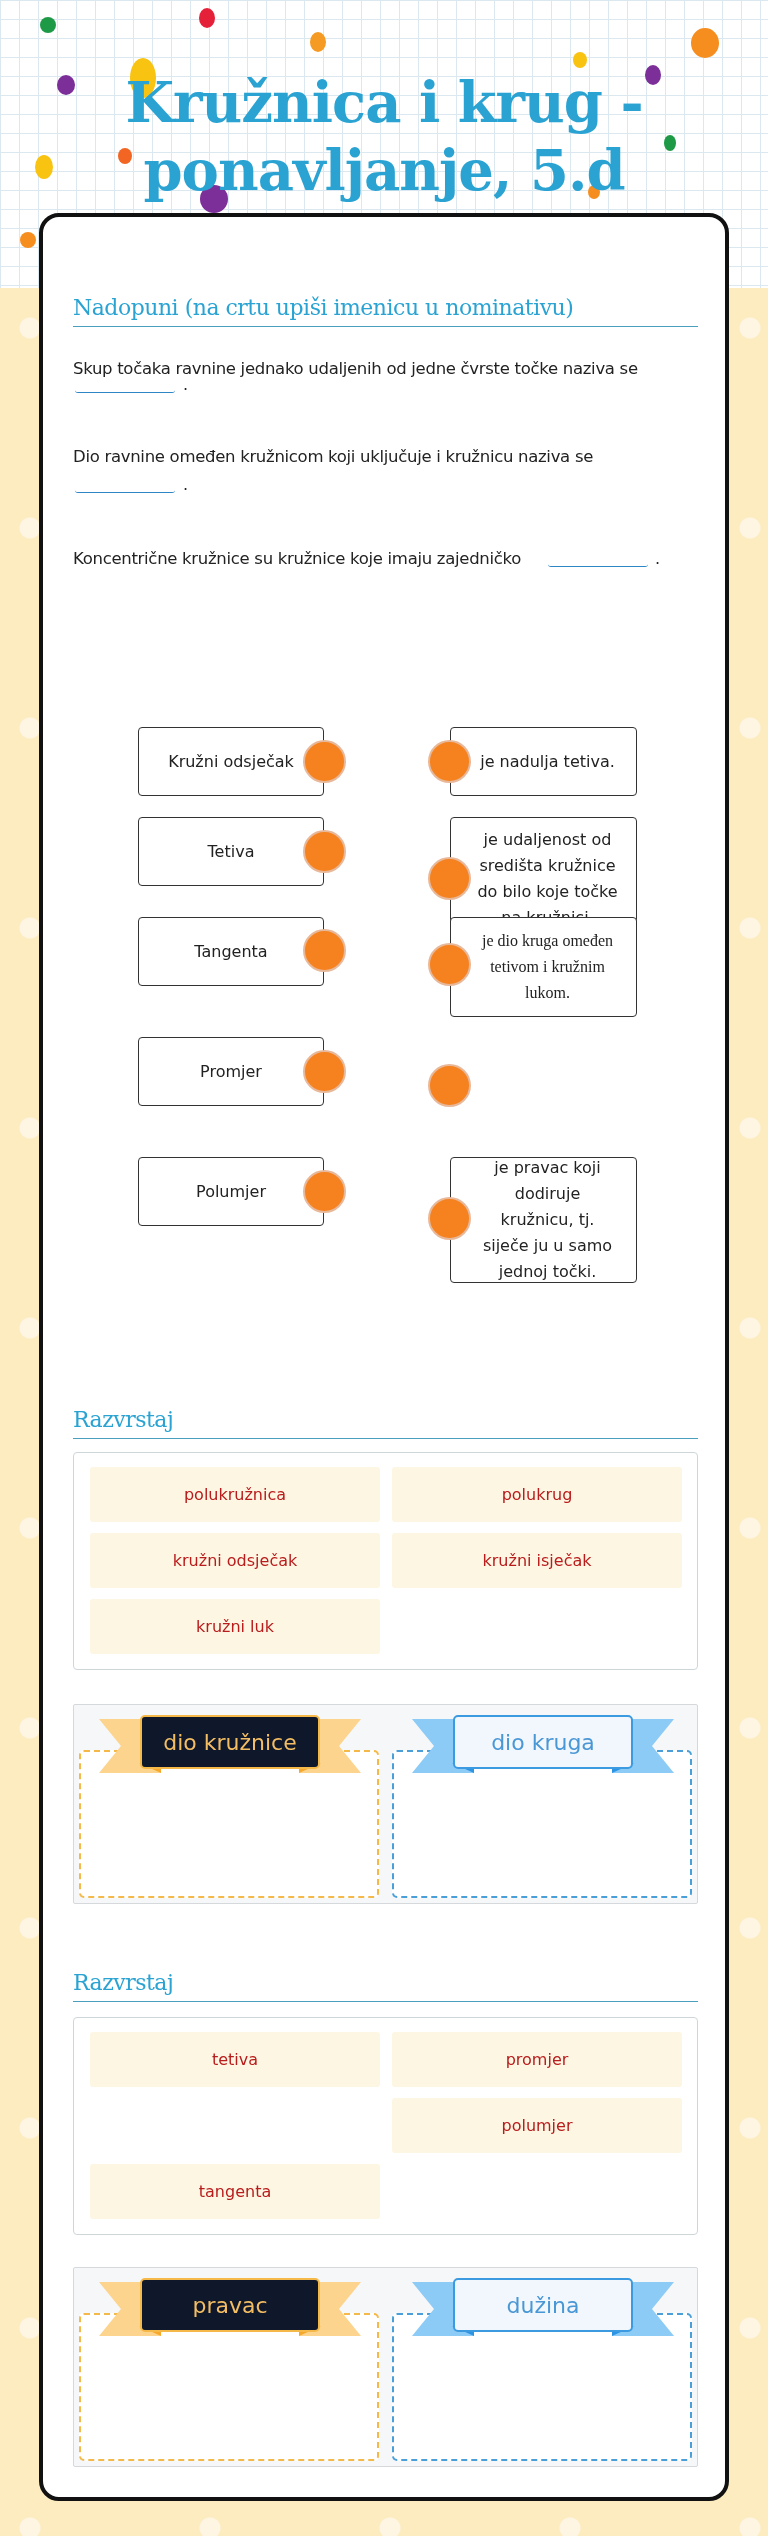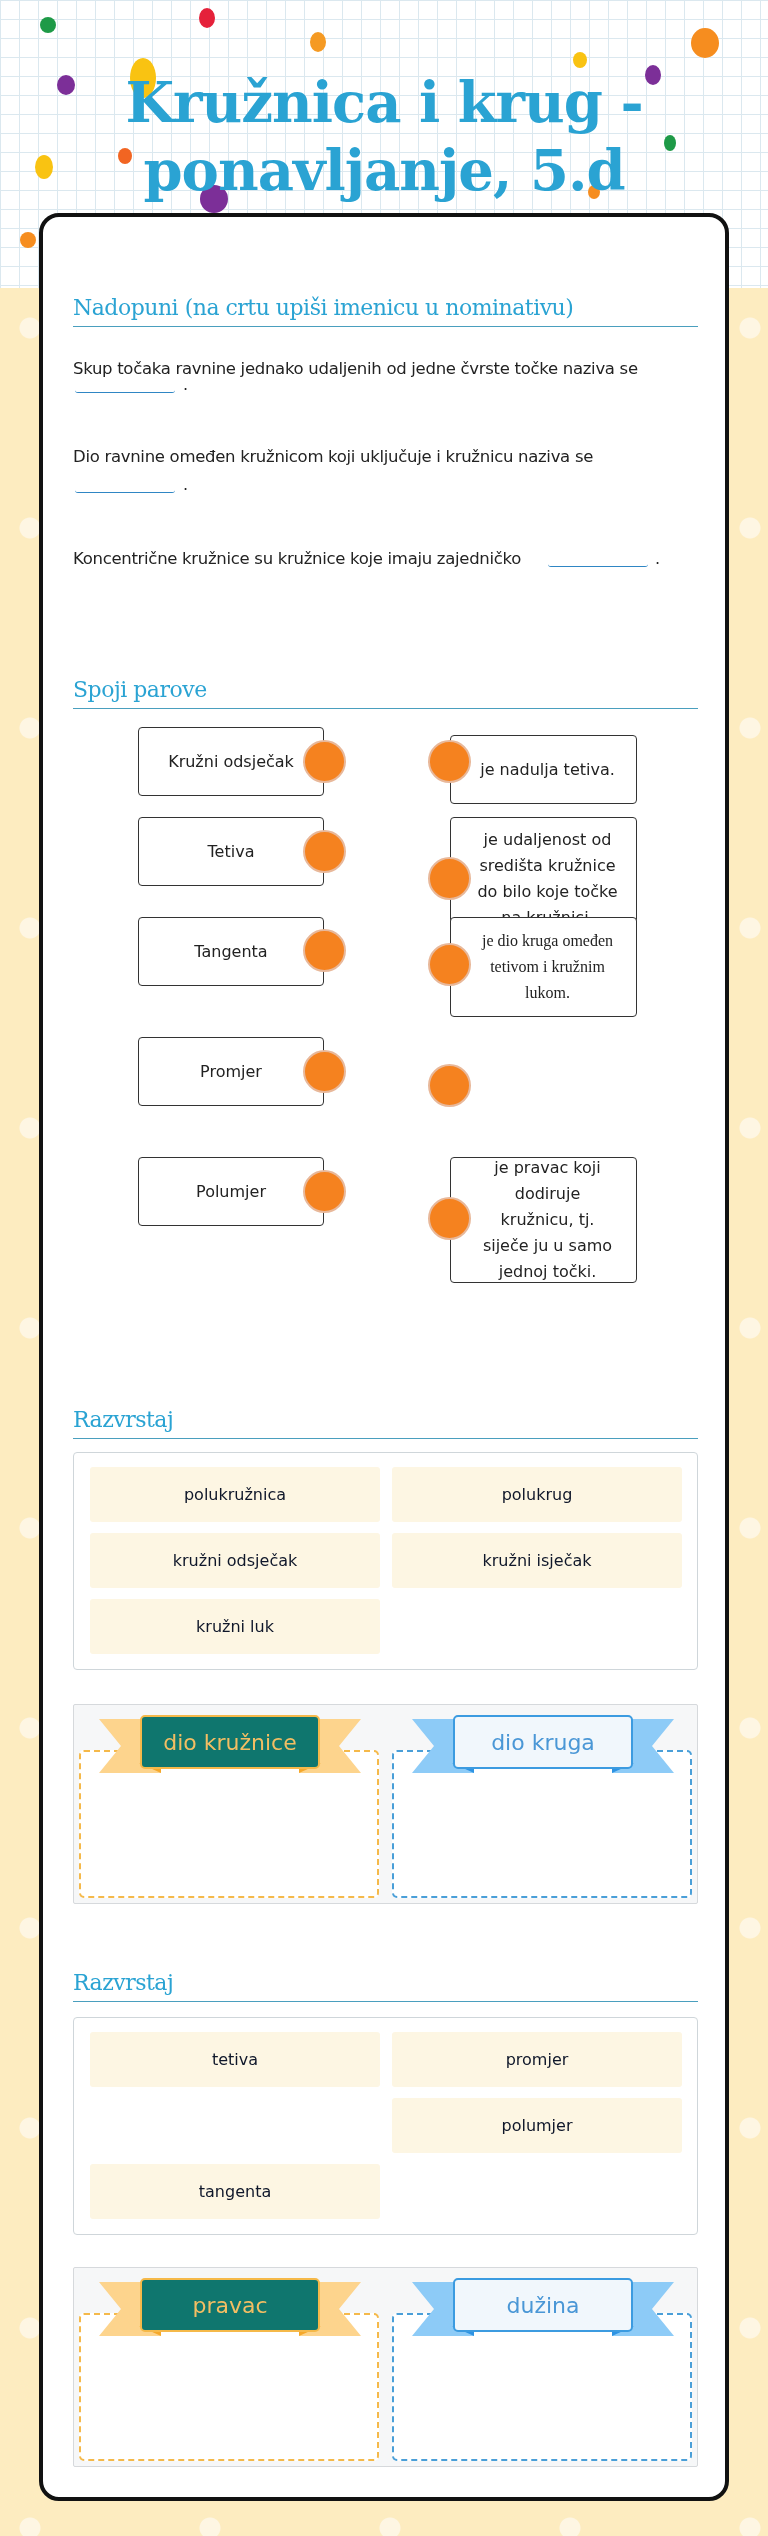--- a/index.html
+++ b/index.html
@@ -74,41 +74,41 @@
     background: #F5821F; border: 2px solid #E8B89A;
   }
 
   .pool {
     position: absolute; left: 30px; width: 625px;
     border: 1px solid #cfd6da; border-radius: 4px; background: #fff;
   }
   .chip {
     position: absolute; width: 290px; height: 55px;
     background: #FDF6E3; border-radius: 3px;
-    font-size: 16px; color: #0f172a;
+    font-size: 16px; color: #b91c1c;
     display: flex; align-items: center; justify-content: center;
   }
   .cat-wrap {
     position: absolute; left: 30px; width: 625px; height: 200px;
     background: #F6F7F8; border: 1px solid #d6d9dc; border-radius: 2px;
   }
   .dropzone {
     position: absolute; top: 45px; width: 300px; height: 148px;
     background: #fff; border: 2px dashed; border-radius: 5px;
   }
   .ribbon-tail {
     position: absolute; top: 14px; width: 62px; height: 54px;
   }
   .ribbon-label {
     position: absolute; top: 10px; width: 180px; height: 54px;
     border: 2px solid; border-radius: 5px;
     display: flex; align-items: center; justify-content: center;
     font-size: 22px;
   }
-  .orange .ribbon-label { border-color: #F5B94A; background: #0f766e; color: #F3BE63; }
+  .orange .ribbon-label { border-color: #F5B94A; background: #0f172a; color: #F3BE63; }
   .blue .ribbon-label { border-color: #3C9BE0; background: #F1F7FC; color: #4A97D6; }
 </style>
 </head>
 <body>
 
 <div class="grid-bg"></div>
 <div class="yellow-bg"></div>
 
 <div class="splat" style="left:40px;top:17px;width:16px;height:16px;background:#1E9A47;"></div>
 <div class="splat" style="left:199px;top:8px;width:16px;height:20px;background:#E5213A;"></div>
@@ -139,25 +139,24 @@
   <span class="dot" style="left:140px;top:158px;">.</span>
 
   <div class="q-text" style="top:230px;">Dio ravnine omeđen kružnicom koji uključuje i kružnicu naziva se</div>
   <input class="blank" style="left: 32px; top: 252px;" value="">
   <span class="dot" style="left:140px;top:258px;">.</span>
 
   <div class="q-text" style="top:332px;width:470px;">Koncentrične kružnice su kružnice koje imaju zajedničko</div>
   <input class="blank" style="left: 505px; top: 326px;" value="">
   <span class="dot" style="left:612px;top:332px;">.</span>
 
-  <div class="section-heading" style="top:460px;">Spoji parove</div>
 
   <div class="match-box left" style="top:510px;height:69px;">Kružni odsječak</div>
   <div class="knob" style="left:260px;top:523px;"></div>
-  <div class="match-box right" style="top:510px;height:69px;padding-left:26px;margin-top:8px;">je nadulja tetiva.</div>
+  <div class="match-box right" style="top:510px;height:69px;padding-left:26px;">je nadulja tetiva.</div>
   <div class="knob" style="left:385px;top:523px;"></div>
 
   <div class="match-box left" style="top:600px;height:69px;">Tetiva</div>
   <div class="knob" style="left:260px;top:613px;"></div>
   <div class="match-box right" style="top:600px;height:123px;padding-left:26px;">je udaljenost od središta kružnice do bilo koje točke na kružnici.</div>
   <div class="knob" style="left:385px;top:640px;"></div>
 
   <div class="match-box left" style="top:700px;height:69px;">Tangenta</div>
   <div class="knob" style="left:260px;top:712px;"></div>
   <div class="match-box right" style="top:700px;height:100px;padding-left:26px;font-family:Liberation Serif, serif;">je dio kruga omeđen tetivom i kružnim lukom.</div>

